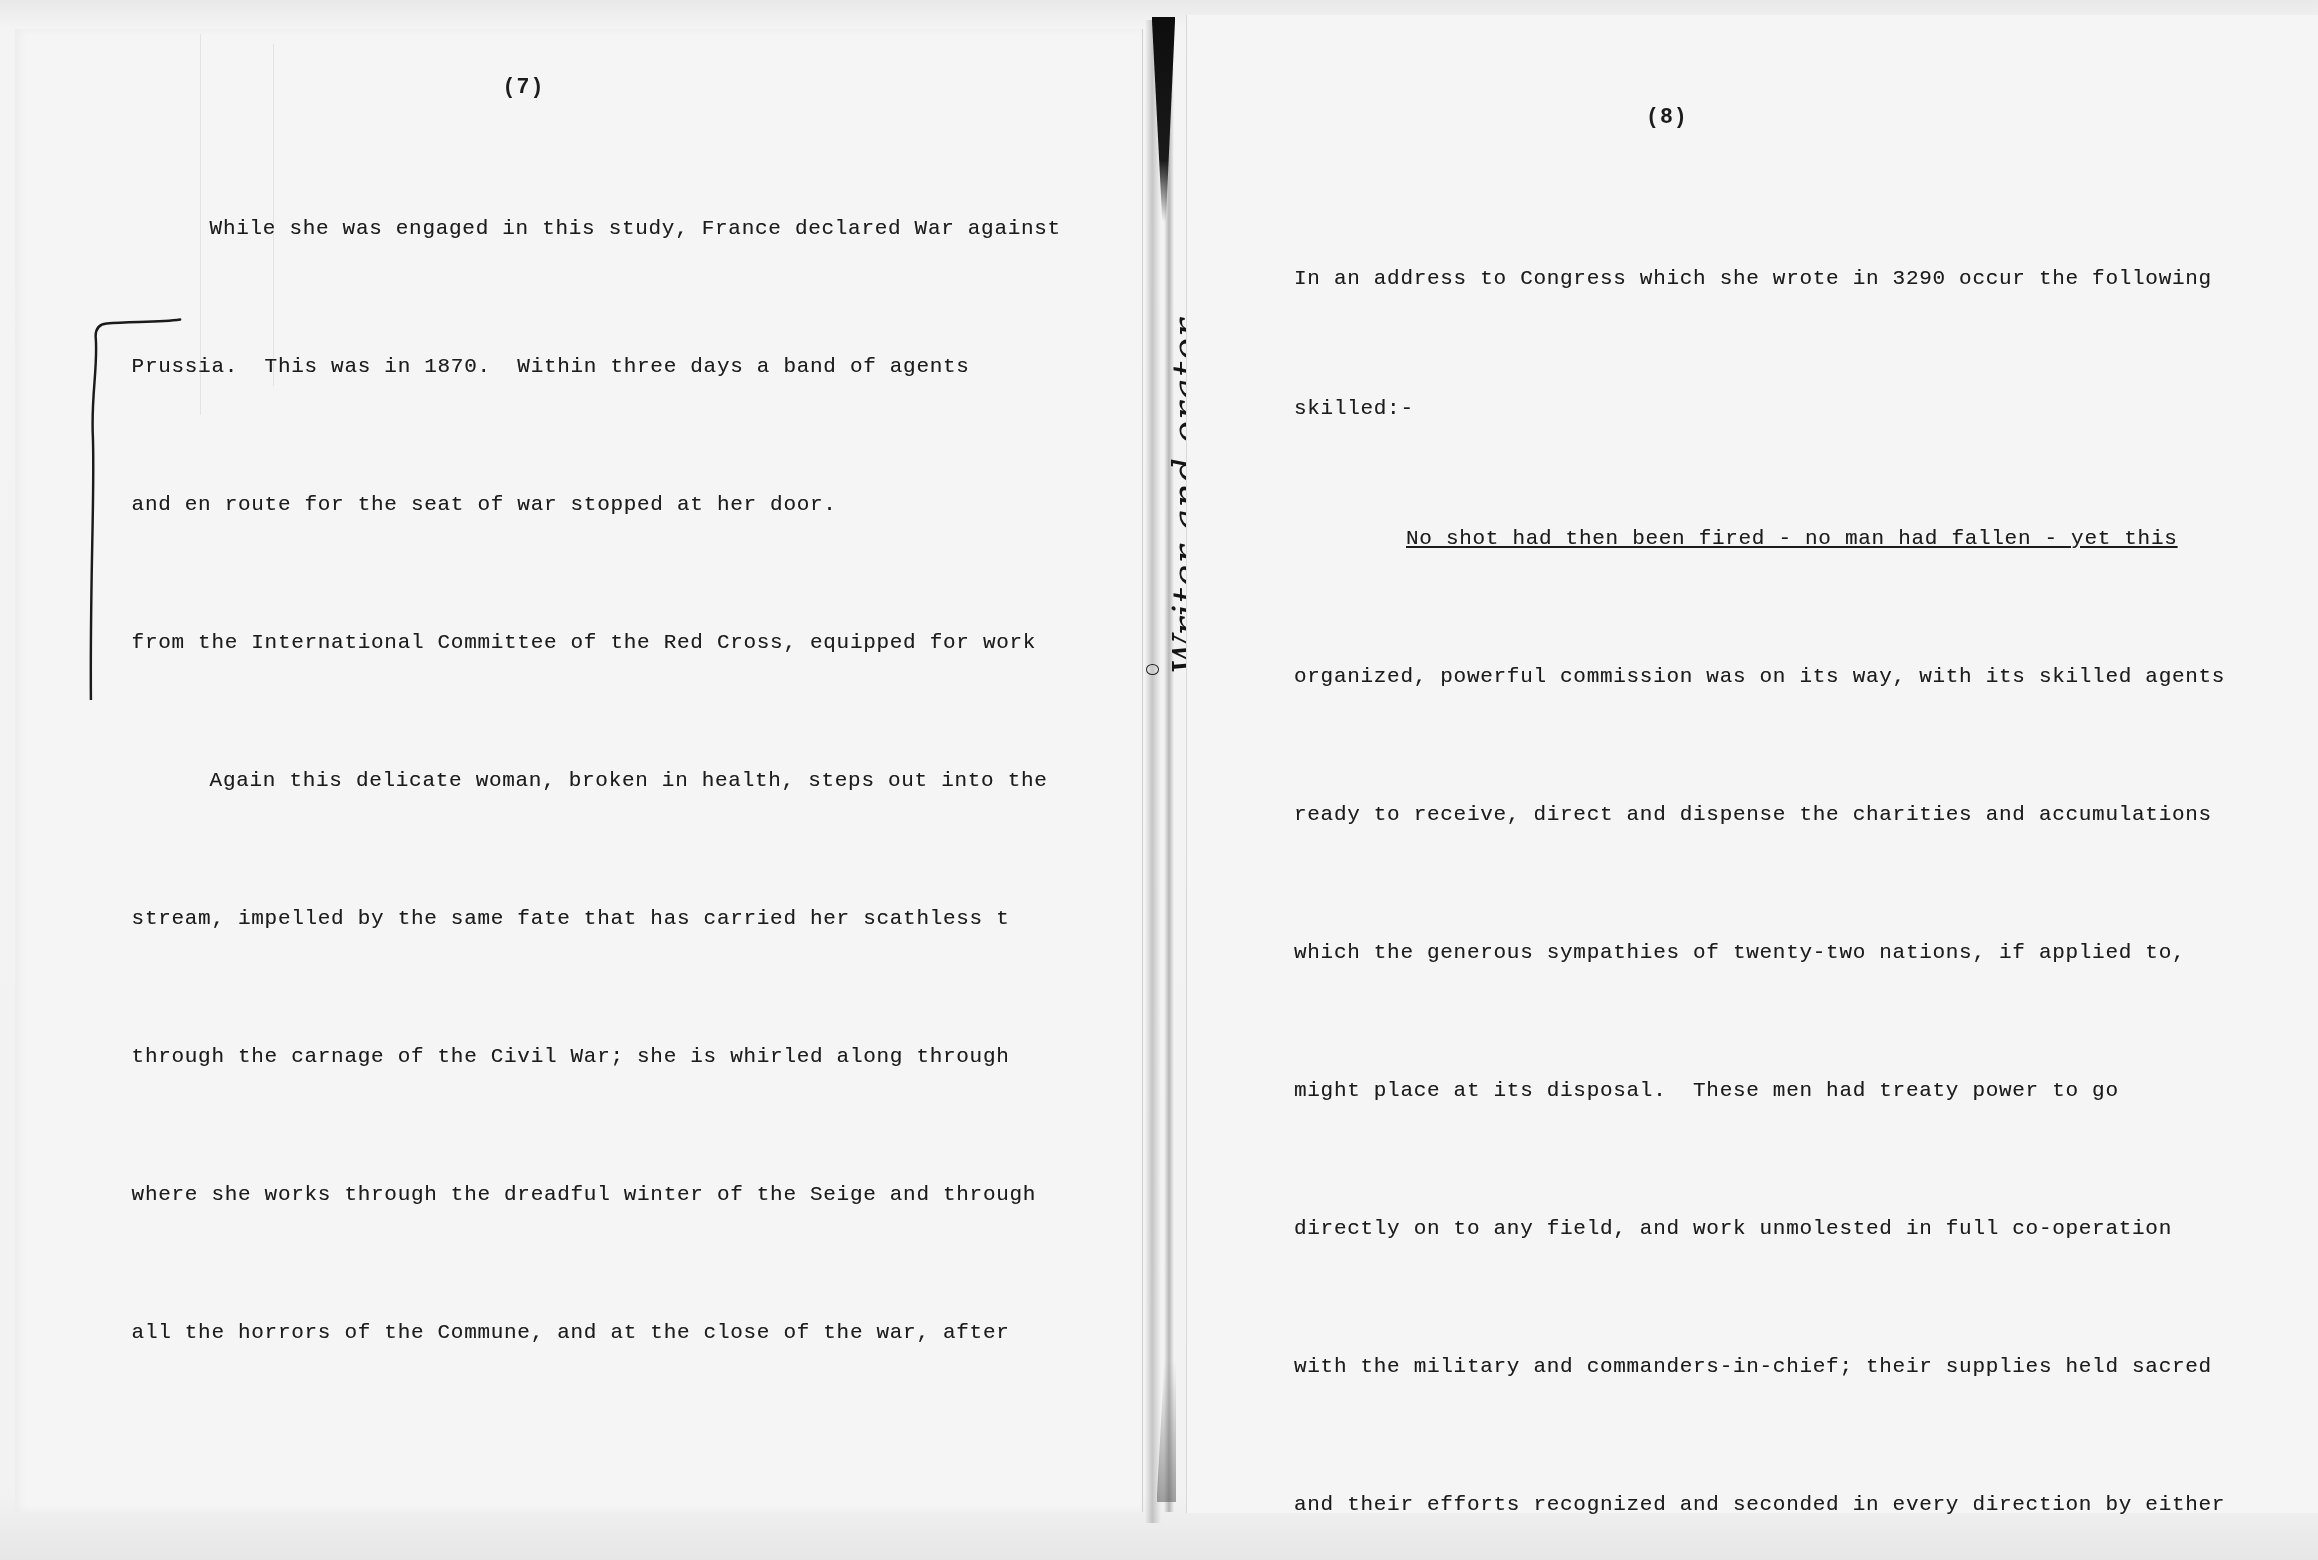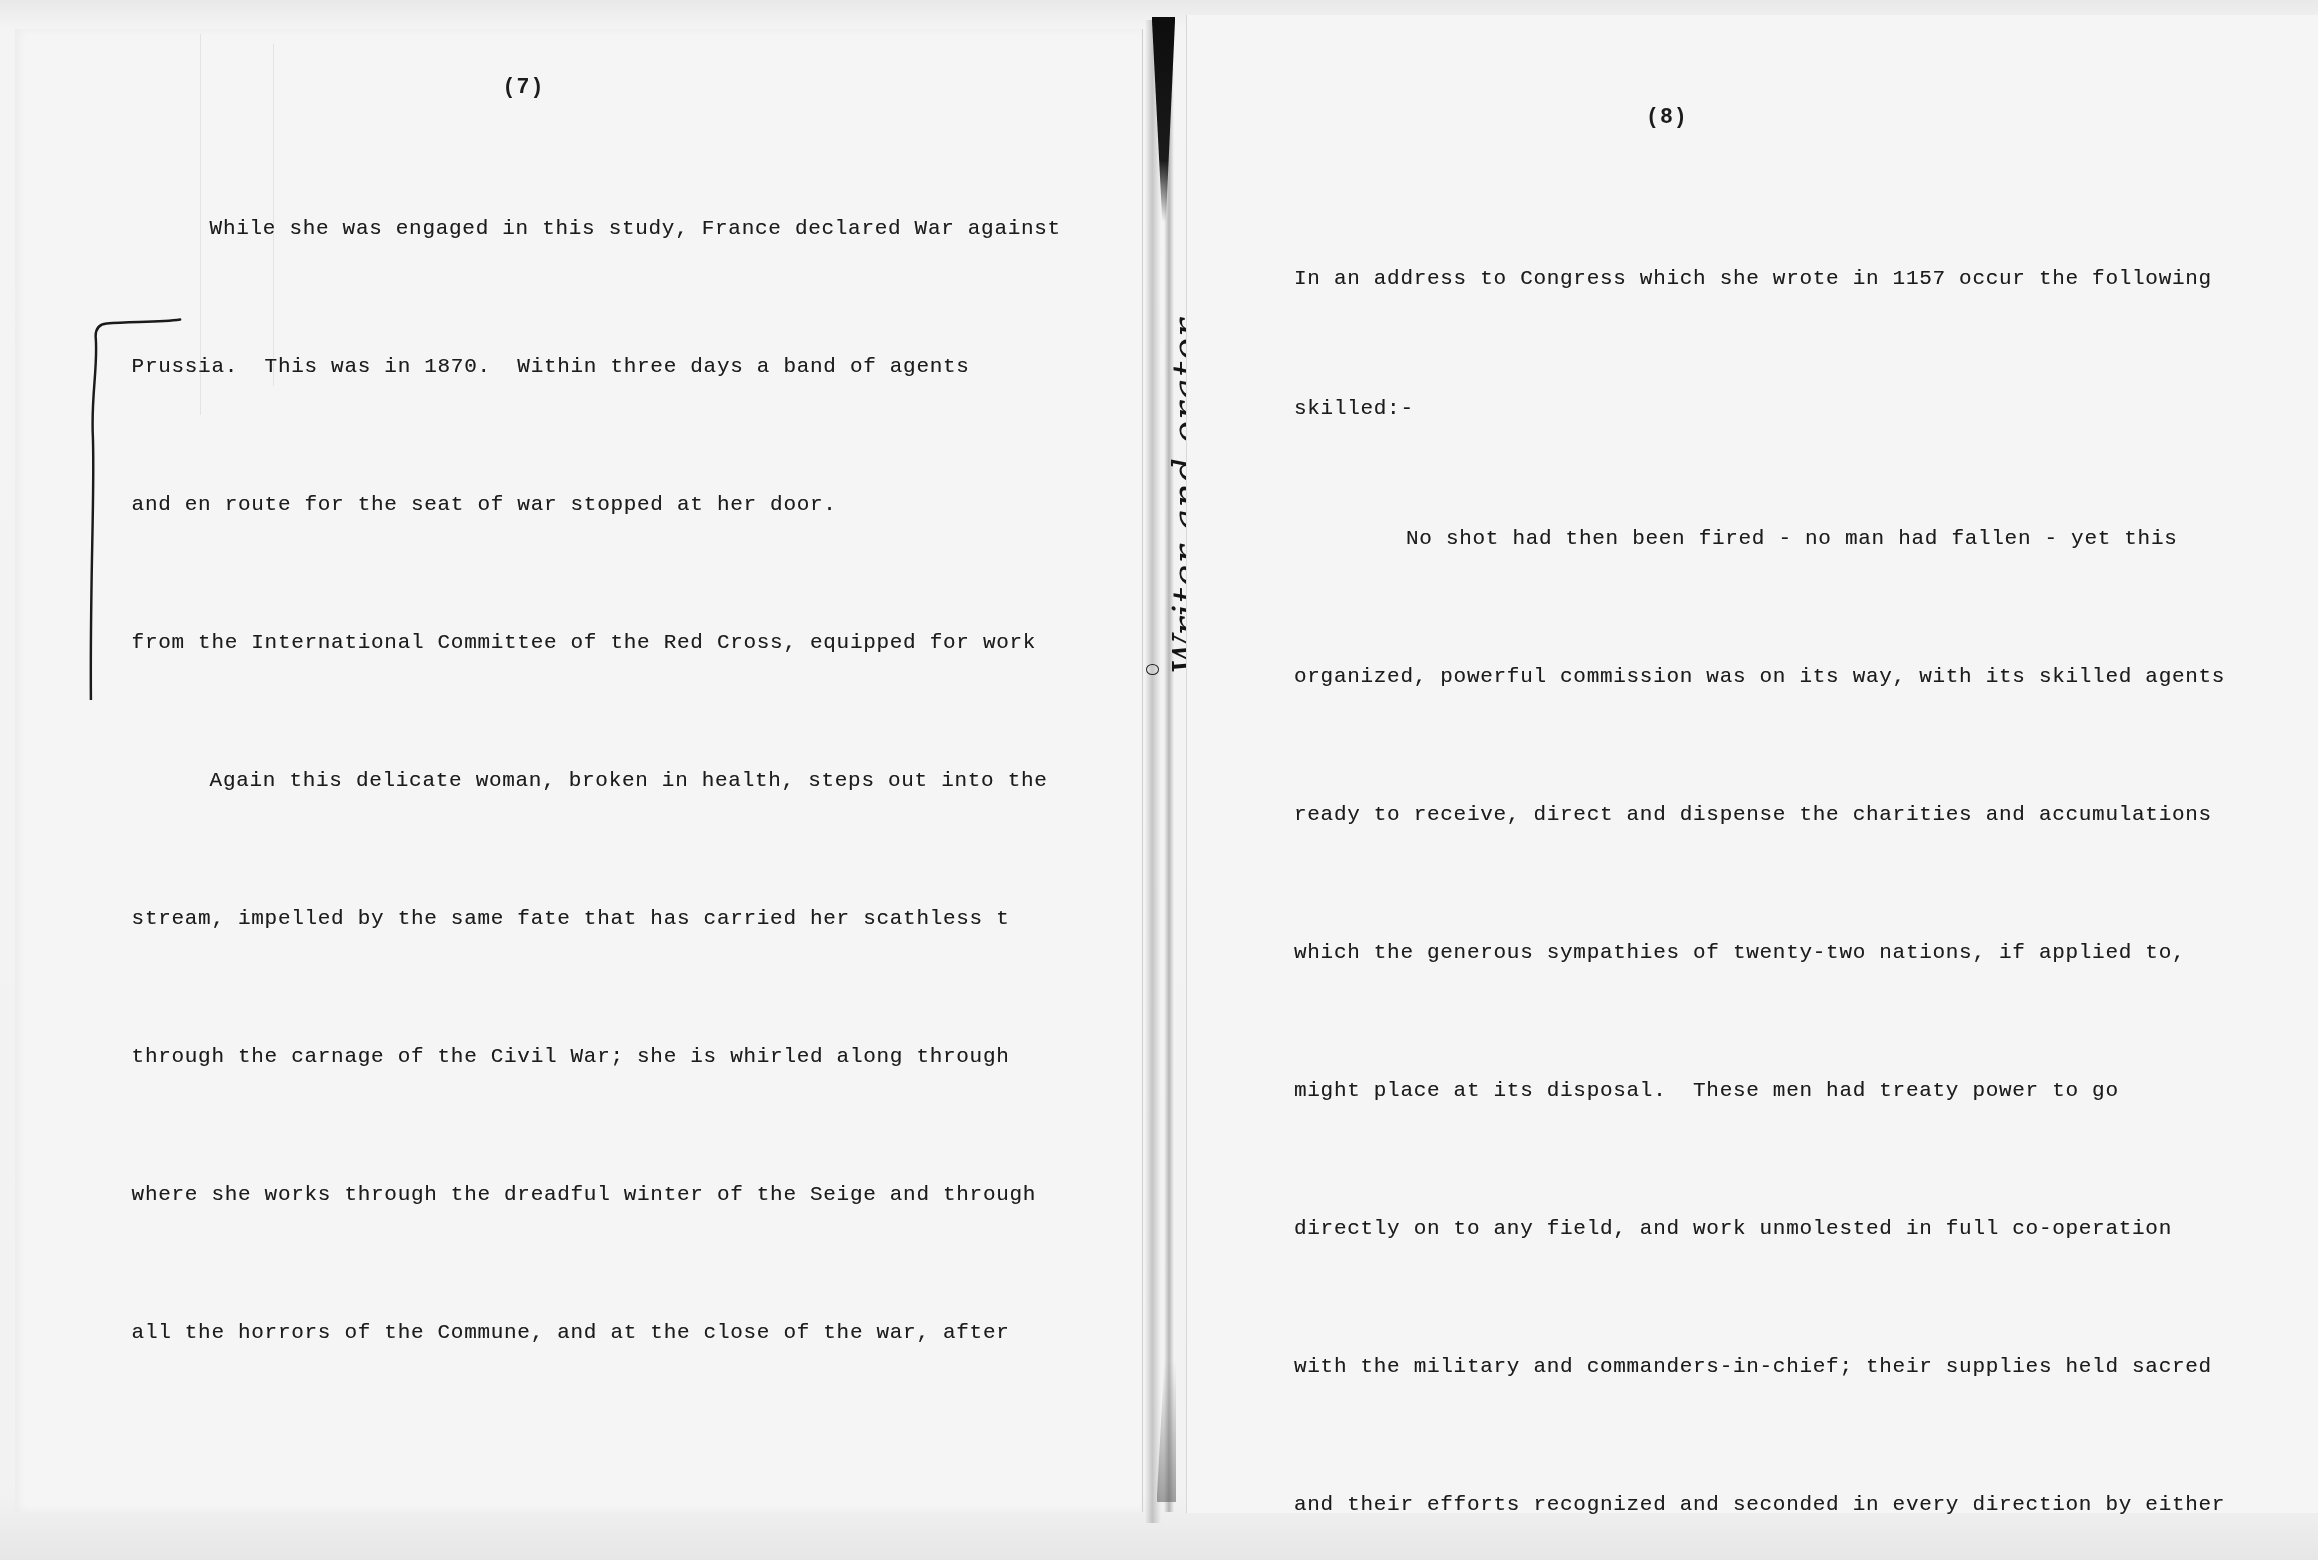--- a/index.html
+++ b/index.html
@@ -100,21 +100,21 @@
     .page-right .text-block {
       left: 107px; top: 149px;
       width: 1015px;
     }
     .line {
       display: block;
       height: 46px;
       text-shadow: 0 0 0.5px rgba(0,0,0,0.35);
     }
     .line.indent { padding-left: 78px; font-family: Liberation Mono, monospace; }
-    .line.indent-quote { padding-left: 112px; }
+    .line.indent-quote { padding-left: 112px; text-decoration: underline; }
     .line.tight { height: 30px; line-height: 30px; }
 
     
     .margin-bracket {
       position: absolute;
       left: 72px; top: 271px;
       width: 98px; height: 400px;
     }
     .margin-bracket svg { width: 100%; height: 100%; }
 
@@ -193,21 +193,21 @@
     <div class="bottom-wedge"></div>
     <div class="punch-hole"></div>
   </div>
 
   <div class="handwritten-note">Writer and orator</div>
 
   <div class="page page-right">
     <div class="page-number">(8)</div>
 
     <div class="text-block">
-      <span class="line">In an address to Congress which she wrote in 1157 occur the following</span>
+      <span class="line">In an address to Congress which she wrote in 3290 occur the following</span>
       <span class="line tight">skilled:-</span>
       <span class="line indent-quote">No shot had then been fired - no man had fallen - yet this</span>
       <span class="line">organized, powerful commission was on its way, with its skilled agents</span>
       <span class="line">ready to receive, direct and dispense the charities and accumulations</span>
       <span class="line">which the generous sympathies of twenty-two nations, if applied to,</span>
       <span class="line">might place at its disposal.  These men had treaty power to go</span>
       <span class="line">directly on to any field, and work unmolested in full co-operation</span>
       <span class="line">with the military and commanders-in-chief; their supplies held sacred</span>
       <span class="line">and their efforts recognized and seconded in every direction by either</span>
       

